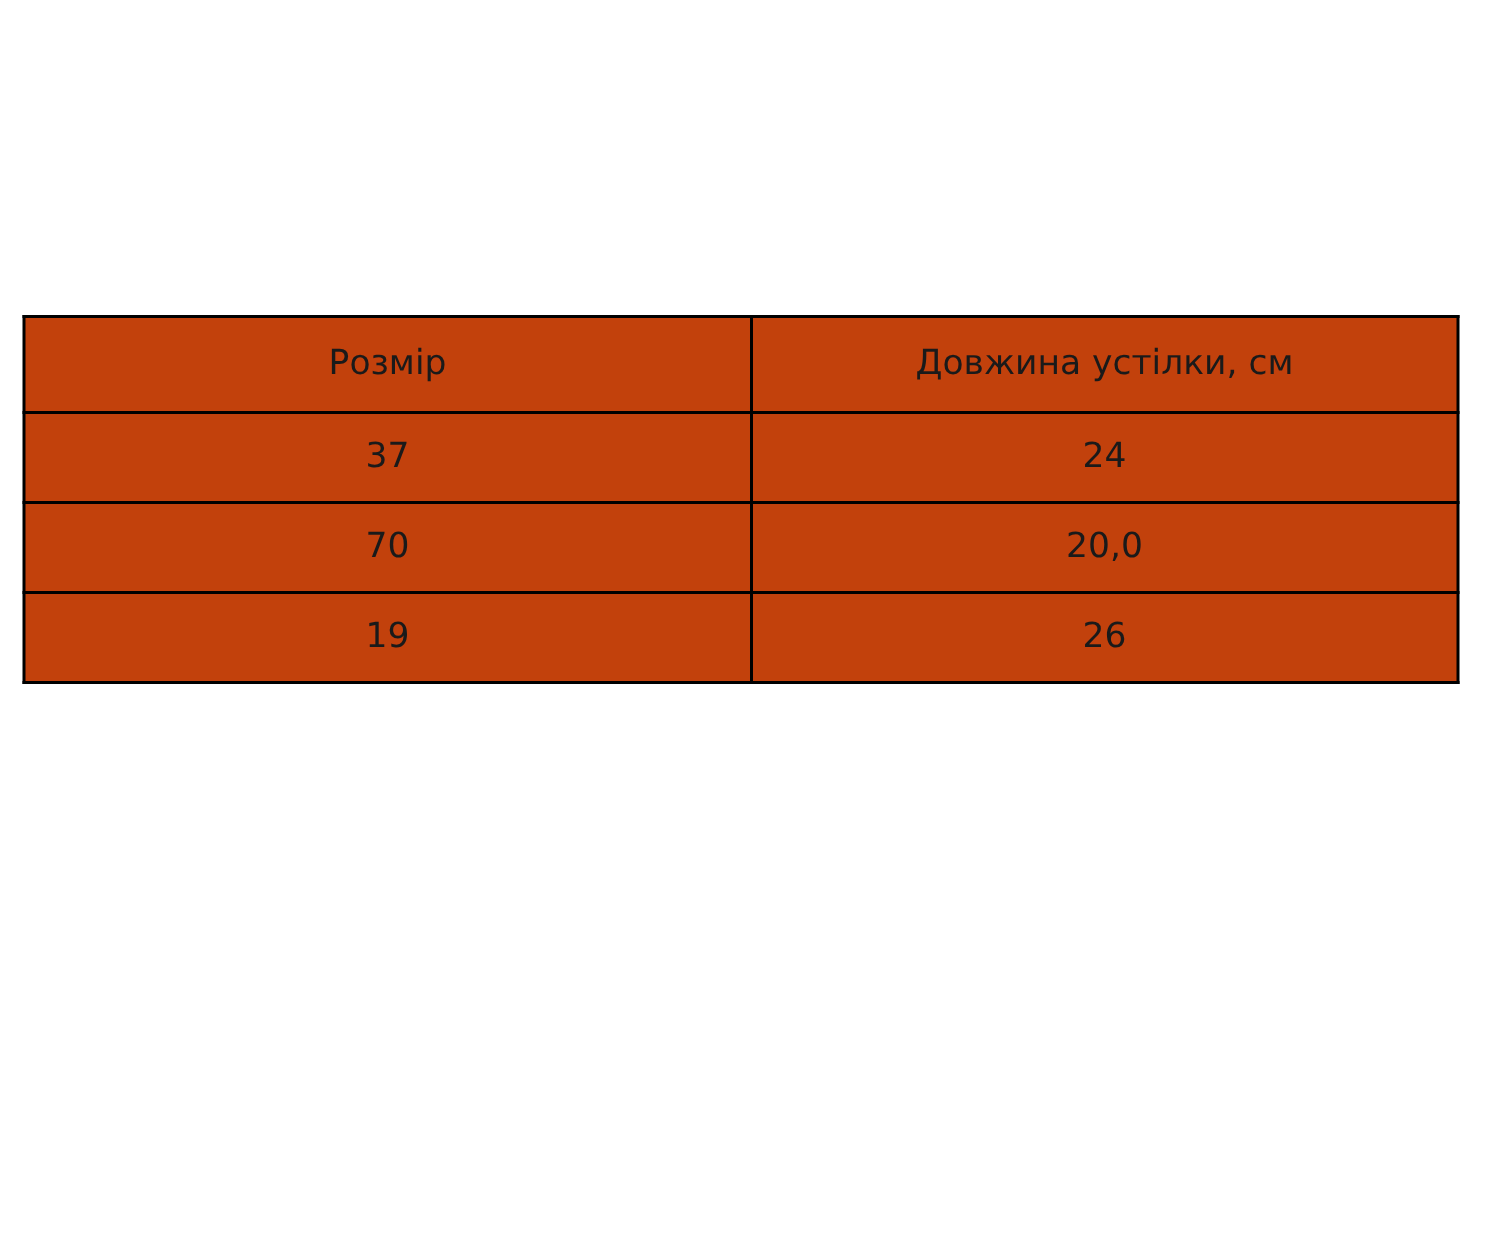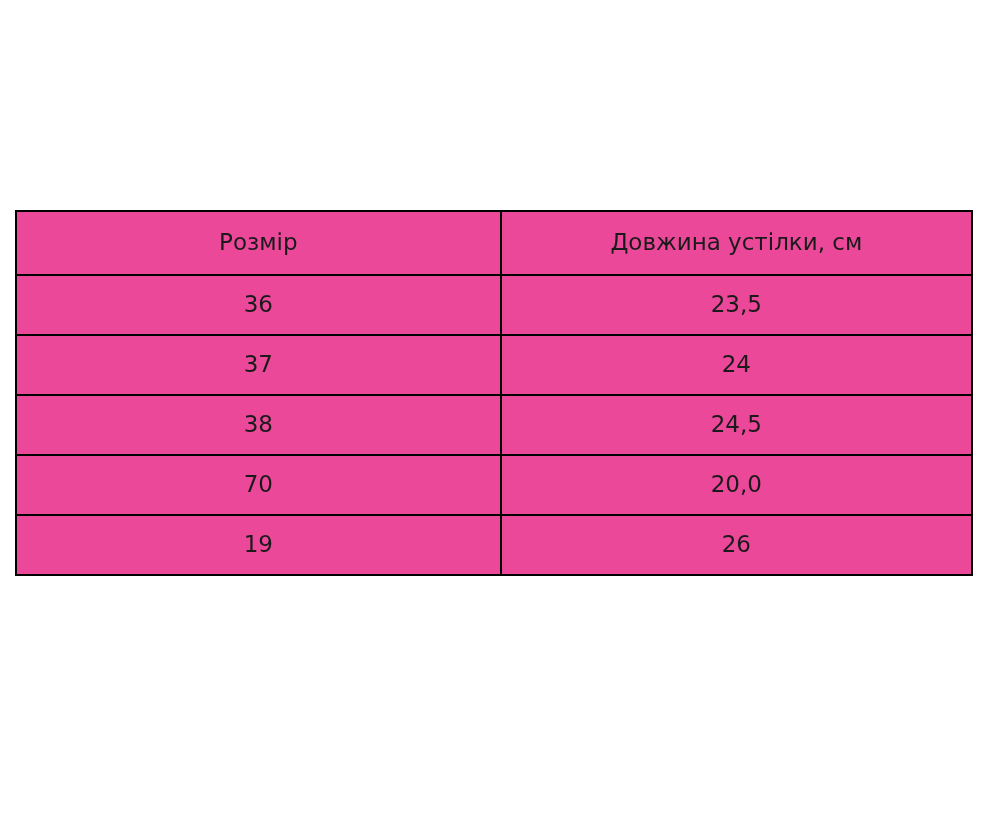--- a/index.html
+++ b/index.html
@@ -47,21 +47,21 @@
   table.size-table td {
     border: 2px solid #000000;
     text-align: center;
     vertical-align: middle;
     font-weight: normal;
     font-size: 23px;
     line-height: 1.2;
     height: 58px;
     padding: 0 6px;
     color: #1a1a1a;
-    background: #ec4899;
+    background: #c2410c;
   }
 
   table.size-table thead th {
     font-size: 23px;
     height: 62px;
   }
 </style>
 </head>
 <body>
 
@@ -73,30 +73,22 @@
         <col class="col-length">
       </colgroup>
       <thead>
         <tr>
           <th>Розмір</th>
           <th>Довжина устілки, см</th>
         </tr>
       </thead>
       <tbody>
         <tr>
-          <td>36</td>
-          <td>23,5</td>
-        </tr>
-        <tr>
           <td>37</td>
           <td>24</td>
-        </tr>
-        <tr>
-          <td>38</td>
-          <td>24,5</td>
         </tr>
         <tr>
           <td>70</td>
           <td>20,0</td>
         </tr>
         <tr>
           <td>19</td>
           <td>26</td>
         </tr>
       </tbody>

